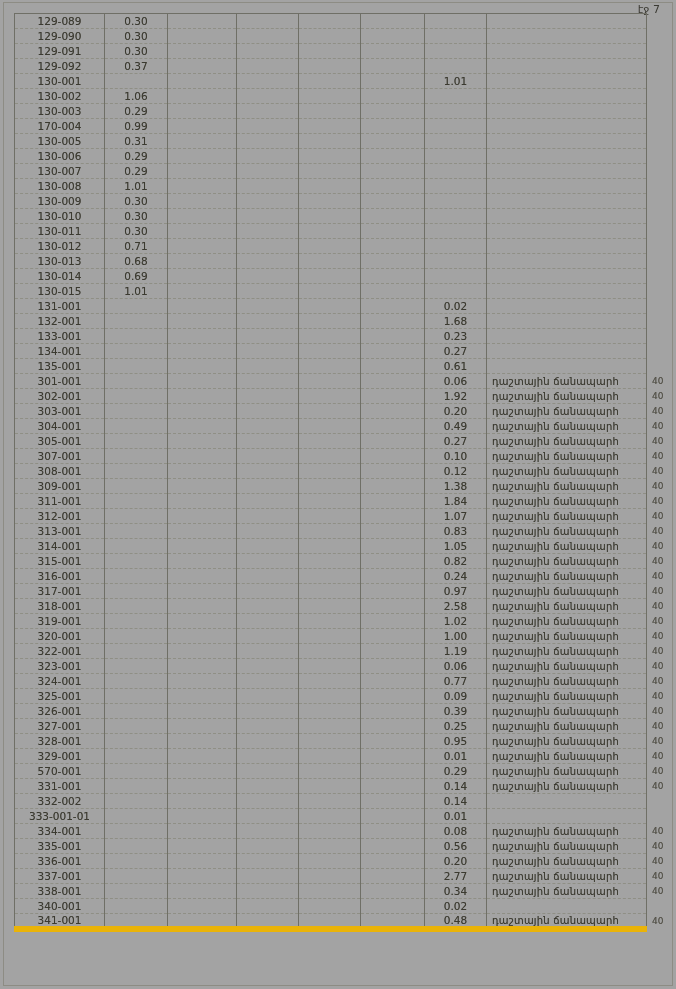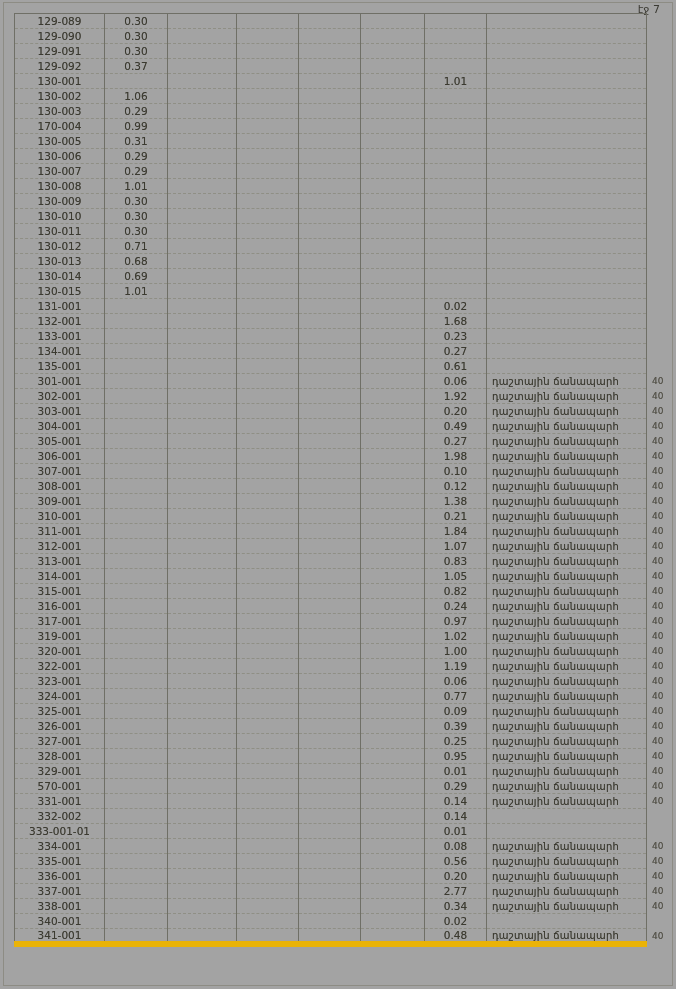--- a/index.html
+++ b/index.html
@@ -391,31 +391,20 @@
           <td class="c-v1"></td>
           <td class="c-m1"></td>
           <td class="c-m2"></td>
           <td class="c-m3"></td>
           <td class="c-m4"></td>
           <td class="c-v2">0.27</td>
           <td class="c-desc">դաշտային ճանապարհ</td>
           <td class="c-edge">40</td>
         </tr>
         <tr>
-          <td class="c-id">306-001</td>
-          <td class="c-v1"></td>
-          <td class="c-m1"></td>
-          <td class="c-m2"></td>
-          <td class="c-m3"></td>
-          <td class="c-m4"></td>
-          <td class="c-v2">1.98</td>
-          <td class="c-desc">դաշտային ճանապարհ</td>
-          <td class="c-edge">40</td>
-        </tr>
-        <tr>
           <td class="c-id">307-001</td>
           <td class="c-v1"></td>
           <td class="c-m1"></td>
           <td class="c-m2"></td>
           <td class="c-m3"></td>
           <td class="c-m4"></td>
           <td class="c-v2">0.10</td>
           <td class="c-desc">դաշտային ճանապարհ</td>
           <td class="c-edge">40</td>
         </tr>
@@ -435,31 +424,20 @@
           <td class="c-v1"></td>
           <td class="c-m1"></td>
           <td class="c-m2"></td>
           <td class="c-m3"></td>
           <td class="c-m4"></td>
           <td class="c-v2">1.38</td>
           <td class="c-desc">դաշտային ճանապարհ</td>
           <td class="c-edge">40</td>
         </tr>
         <tr>
-          <td class="c-id">310-001</td>
-          <td class="c-v1"></td>
-          <td class="c-m1"></td>
-          <td class="c-m2"></td>
-          <td class="c-m3"></td>
-          <td class="c-m4"></td>
-          <td class="c-v2">0.21</td>
-          <td class="c-desc">դաշտային ճանապարհ</td>
-          <td class="c-edge">40</td>
-        </tr>
-        <tr>
           <td class="c-id">311-001</td>
           <td class="c-v1"></td>
           <td class="c-m1"></td>
           <td class="c-m2"></td>
           <td class="c-m3"></td>
           <td class="c-m4"></td>
           <td class="c-v2">1.84</td>
           <td class="c-desc">դաշտային ճանապարհ</td>
           <td class="c-edge">40</td>
         </tr>
@@ -519,20 +497,31 @@
           <td class="c-edge">40</td>
         </tr>
         <tr>
           <td class="c-id">317-001</td>
           <td class="c-v1"></td>
           <td class="c-m1"></td>
           <td class="c-m2"></td>
           <td class="c-m3"></td>
           <td class="c-m4"></td>
           <td class="c-v2">0.97</td>
+          <td class="c-desc">դաշտային ճանապարհ</td>
+          <td class="c-edge">40</td>
+        </tr>
+        <tr>
+          <td class="c-id">318-001</td>
+          <td class="c-v1"></td>
+          <td class="c-m1"></td>
+          <td class="c-m2"></td>
+          <td class="c-m3"></td>
+          <td class="c-m4"></td>
+          <td class="c-v2">2.58</td>
           <td class="c-desc">դաշտային ճանապարհ</td>
           <td class="c-edge">40</td>
         </tr>
         <tr>
           <td class="c-id">319-001</td>
           <td class="c-v1"></td>
           <td class="c-m1"></td>
           <td class="c-m2"></td>
           <td class="c-m3"></td>
           <td class="c-m4"></td>

